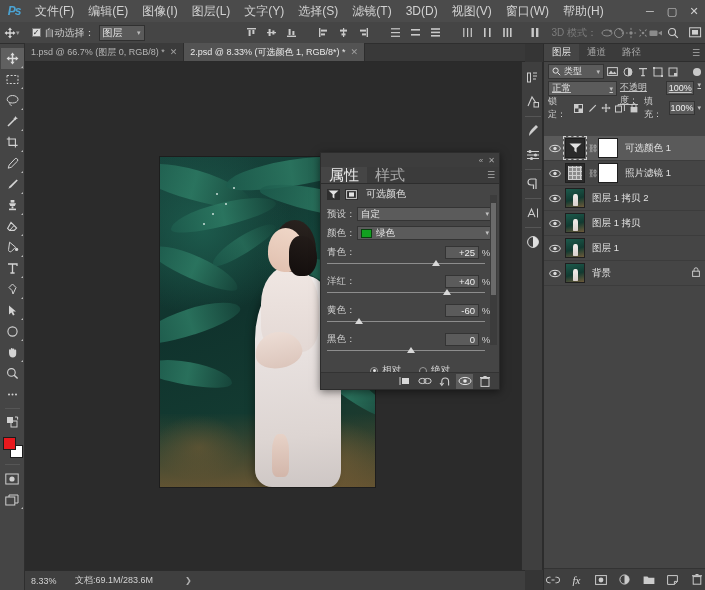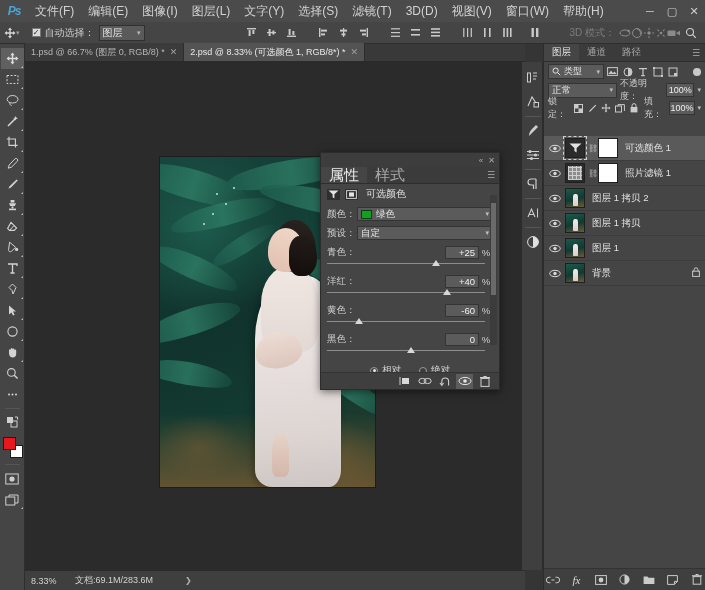--- a/index.html
+++ b/index.html
@@ -237,21 +237,21 @@
   .lp-tab { padding:0 8px; display:flex; align-items:center; font-size:9.5px; color:#a9a9a9; }
   .lp-tab.active { background:#454545; color:#e9e9e9; }
   .lp-menu { position:absolute; right:5px; top:5px; color:#b0b0b0; font-size:9px; line-height:8px; }
   .filterrow { height:19px; display:flex; align-items:center; gap:2px; padding:0 4px; }
   .filtersel {
     width:56px; height:15px; background:#5b5b5b; border:1px solid #343434;
     display:flex; align-items:center; gap:3px; padding:0 3px; font-size:9px; color:#e2e2e2;
   }
   .fbtn-ic { width:13px; height:15px; display:flex; align-items:center; justify-content:center; color:#c9c9c9; font-size:9px; }
   .toggle-dot { width:8px; height:8px; border-radius:50%; background:#c9c9c9; margin-left:auto; }
-  .bmrow { height:18px; display:flex; align-items:center; padding:0 4px; gap:3px; }
+  .bmrow { height:18px; display:flex; padding:0 4px; gap:3px;text-decoration:underline; }
   .bmsel {
     width:72px; height:15px; background:#5b5b5b; border:1px solid #343434;
     display:flex; align-items:center; justify-content:space-between; padding:0 3px;
     font-size:9.5px; color:#e6e6e6;
   }
   .opacity-lbl { font-size:9px; color:#cfcfcf; }
   .opbox {
     width:30px; height:14px; background:#5b5b5b; border:1px solid #343434;
     font-size:9px; color:#eee; text-align:center; line-height:13px;
   }
@@ -444,21 +444,21 @@
         </div>
     </div>
     <div class="ob-sep"></div>
     <div class="align-btn" style="width:16px;">
       <svg width="10" height="11" viewBox="0 0 10 11">
           <rect x="1.5" y="1" width="2.4" height="9" fill="#c9c9c9"></rect>
           <rect x="6" y="1" width="2.4" height="9" fill="#c9c9c9"></rect>
         </svg>
     </div>
     <div class="ob-sep"></div>
-    <div class="ob-label dim" style="margin-right:4px;margin-left:18px;">3D 模式：</div>
+    <div class="ob-label dim" style="margin-right:4px;">3D 模式：</div>
     <div class="align-btn">
         <svg width="12" height="12" viewBox="0 0 12 12">
           <ellipse cx="6" cy="6" rx="5" ry="3" fill="none" stroke="#8b8b8b" stroke-width="1"></ellipse>
           <circle cx="9.6" cy="4" r="1.2" fill="#8b8b8b"></circle>
         </svg>
       </div>
     <div class="align-btn">
         <svg width="12" height="12" viewBox="0 0 12 12">
           <circle cx="6" cy="6" r="4.5" fill="none" stroke="#8b8b8b" stroke-width="1"></circle>
           <path d="M6 2.2 A3.8 3.8 0 0 1 9.2 7.5" fill="none" stroke="#8b8b8b" stroke-width="1"></path>
@@ -699,33 +699,33 @@
       <div class="sc-icon">
         <svg width="11" height="9" viewBox="0 0 11 9">
             <rect x="0.6" y="0.6" width="9.8" height="7.8" fill="none" stroke="#cfcfcf" stroke-width="1"></rect>
             <rect x="3" y="2.4" width="5" height="4.2" fill="#e2e2e2"></rect>
           </svg>
       </div>
       <div class="ttl">可选颜色</div>
     </div>
     <div class="pp-body">
       <div class="row">
+        <span class="lbl">预设：</span>
+        <div class="sel">
+          <span>自定</span>
+          <span class="cv">▾</span>
+        </div>
+      </div>
+      <div class="row">
         <span class="lbl">颜色：</span>
         <div class="sel">
           <span style="display:flex;align-items:center;">
             <span class="swatch"></span>
             <span>绿色</span>
           </span>
-          <span class="cv">▾</span>
-        </div>
-      </div>
-      <div class="row">
-        <span class="lbl">预设：</span>
-        <div class="sel">
-          <span>自定</span>
           <span class="cv">▾</span>
         </div>
       </div>
 
       <div class="row sliderrow">
         <span class="lbl">青色：</span>
         <span class="numbox">+25</span>
         <span class="pct">%</span>
       </div>
       <div class="track">

